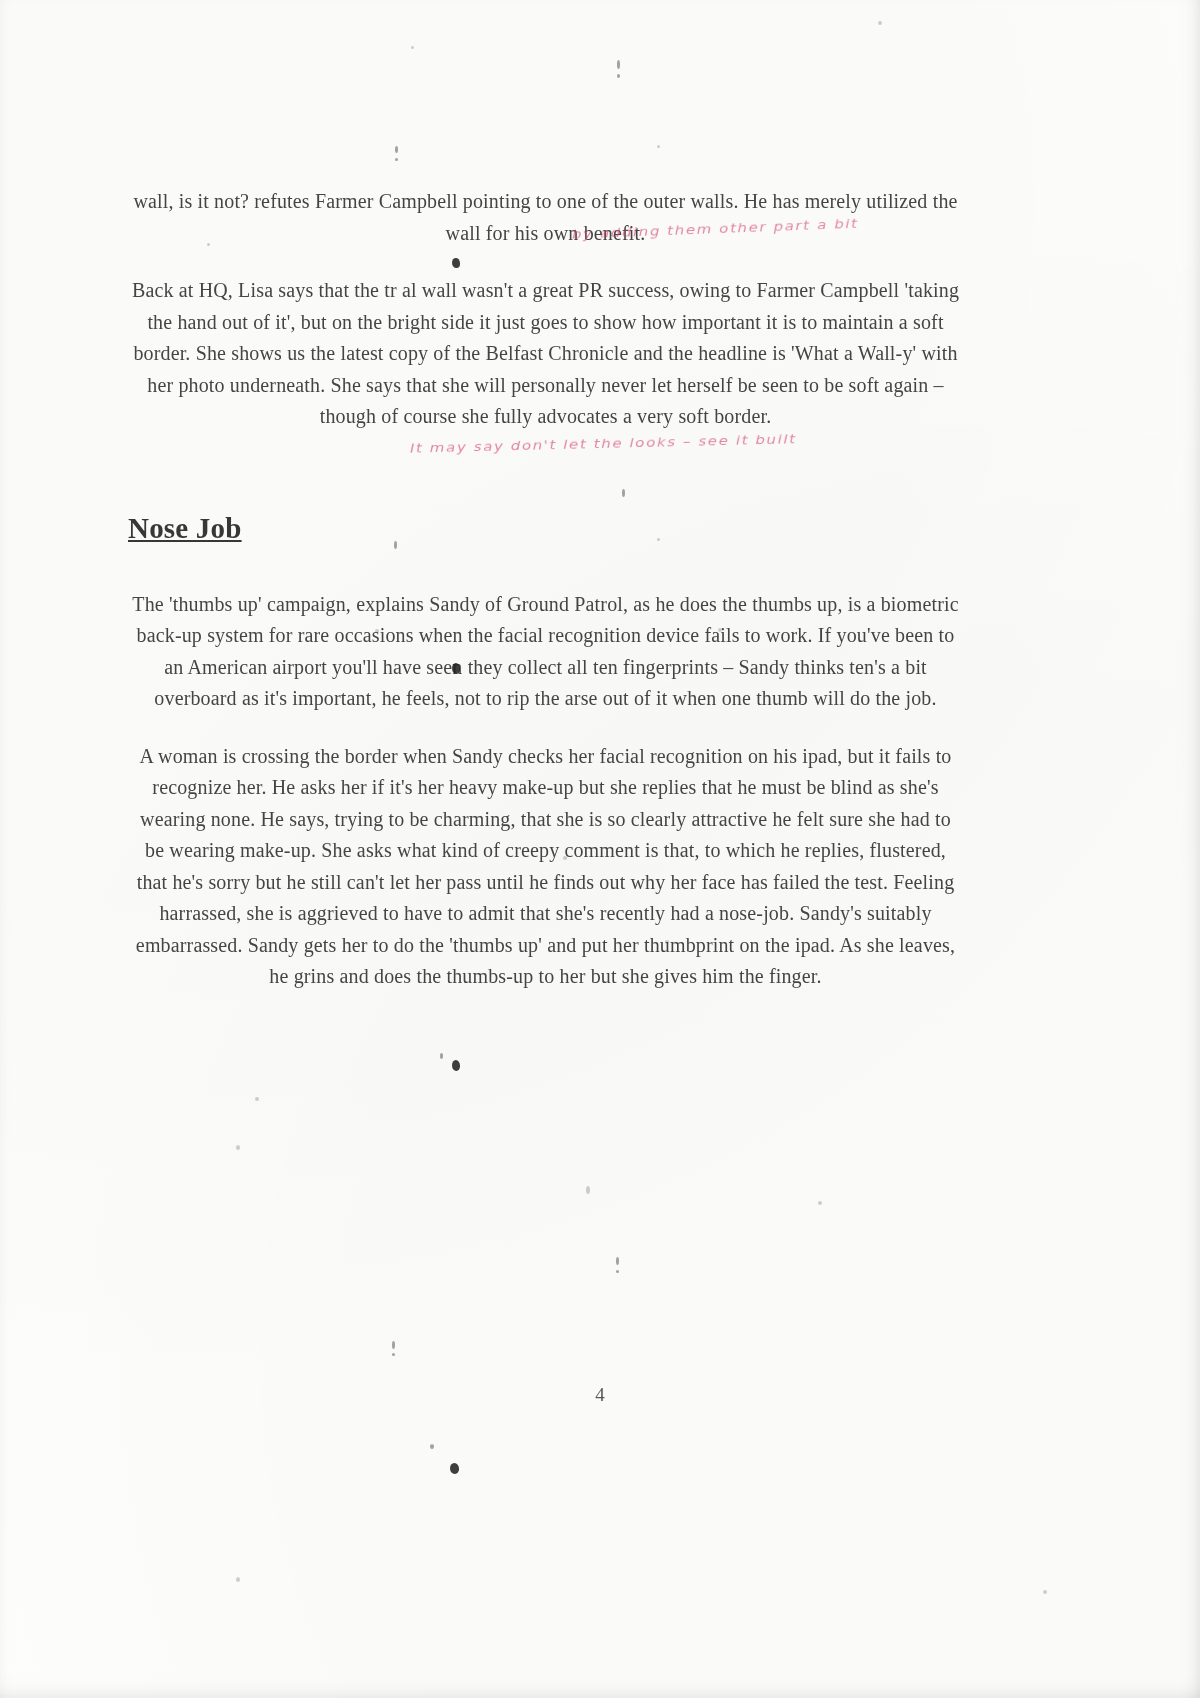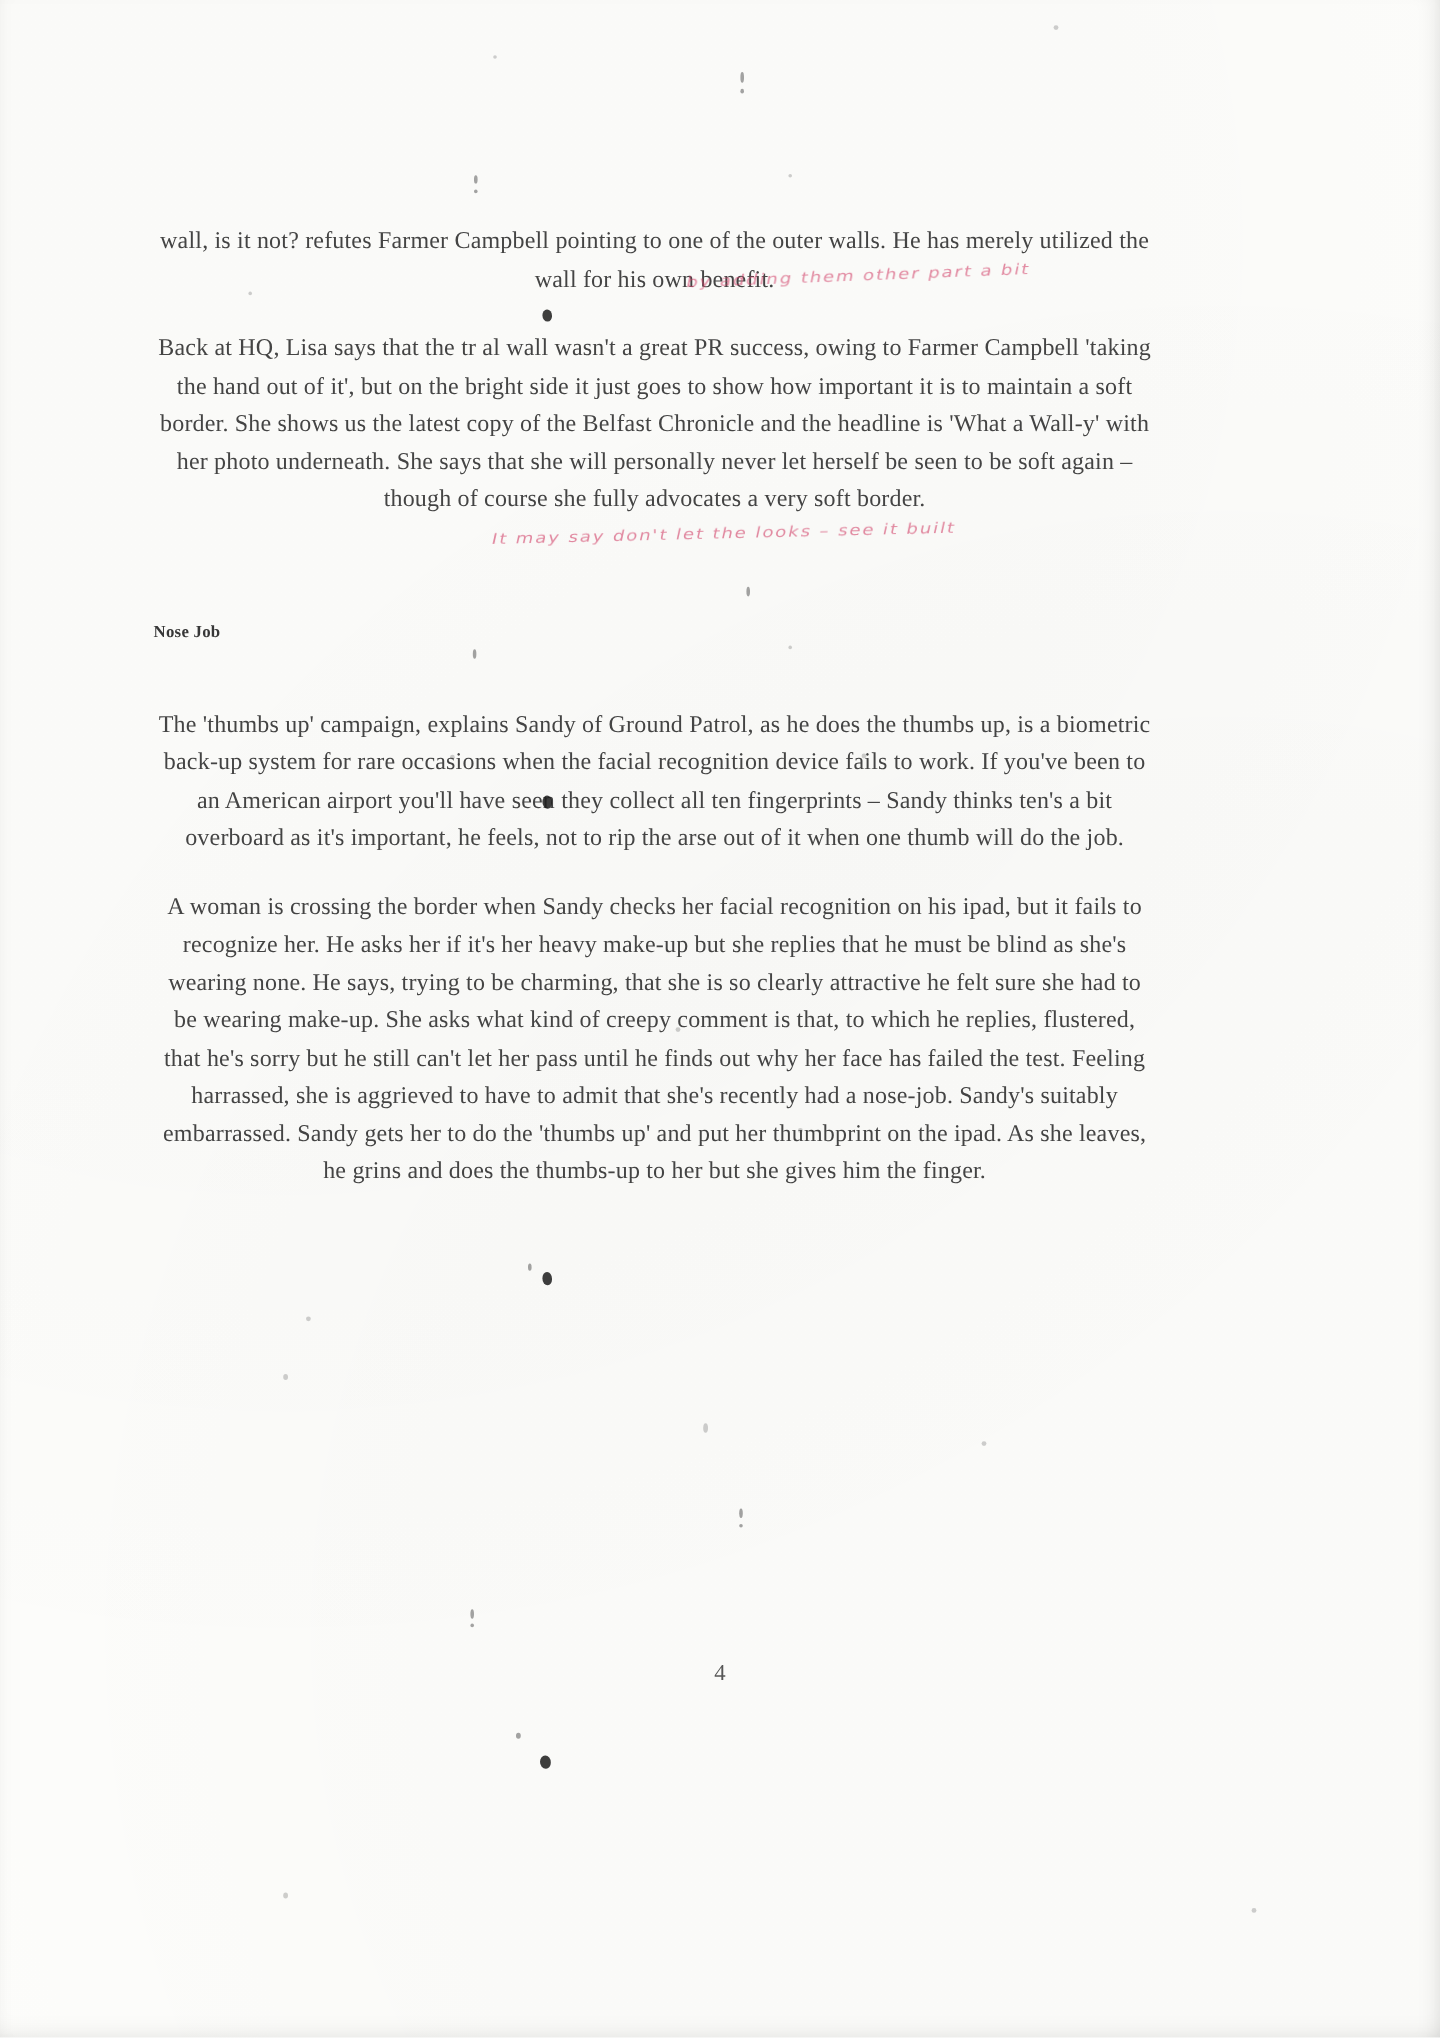--- a/index.html
+++ b/index.html
@@ -50,24 +50,25 @@
     line-height: 31.5px;
     color: #2c2c2c;
     margin: 0 0 26px 0;
     text-align: center;
     letter-spacing: 0.15px;
     font-family: "Liberation Serif", serif;
     opacity: 0.88;
   }
 
   h2.section-heading {
-    font-size: 14px;
+    font-size: 29px;
     line-height: 30px;
     font-weight: bold;
     color: #232323;
+    text-decoration: underline;
     margin: 0 0 26px 0;
     letter-spacing: 0.2px;
     opacity: 0.9;
   }
 
   .spacer-lg { height: 54px; }
   .spacer-md { height: 20px; }
 
   
   #page-number {

